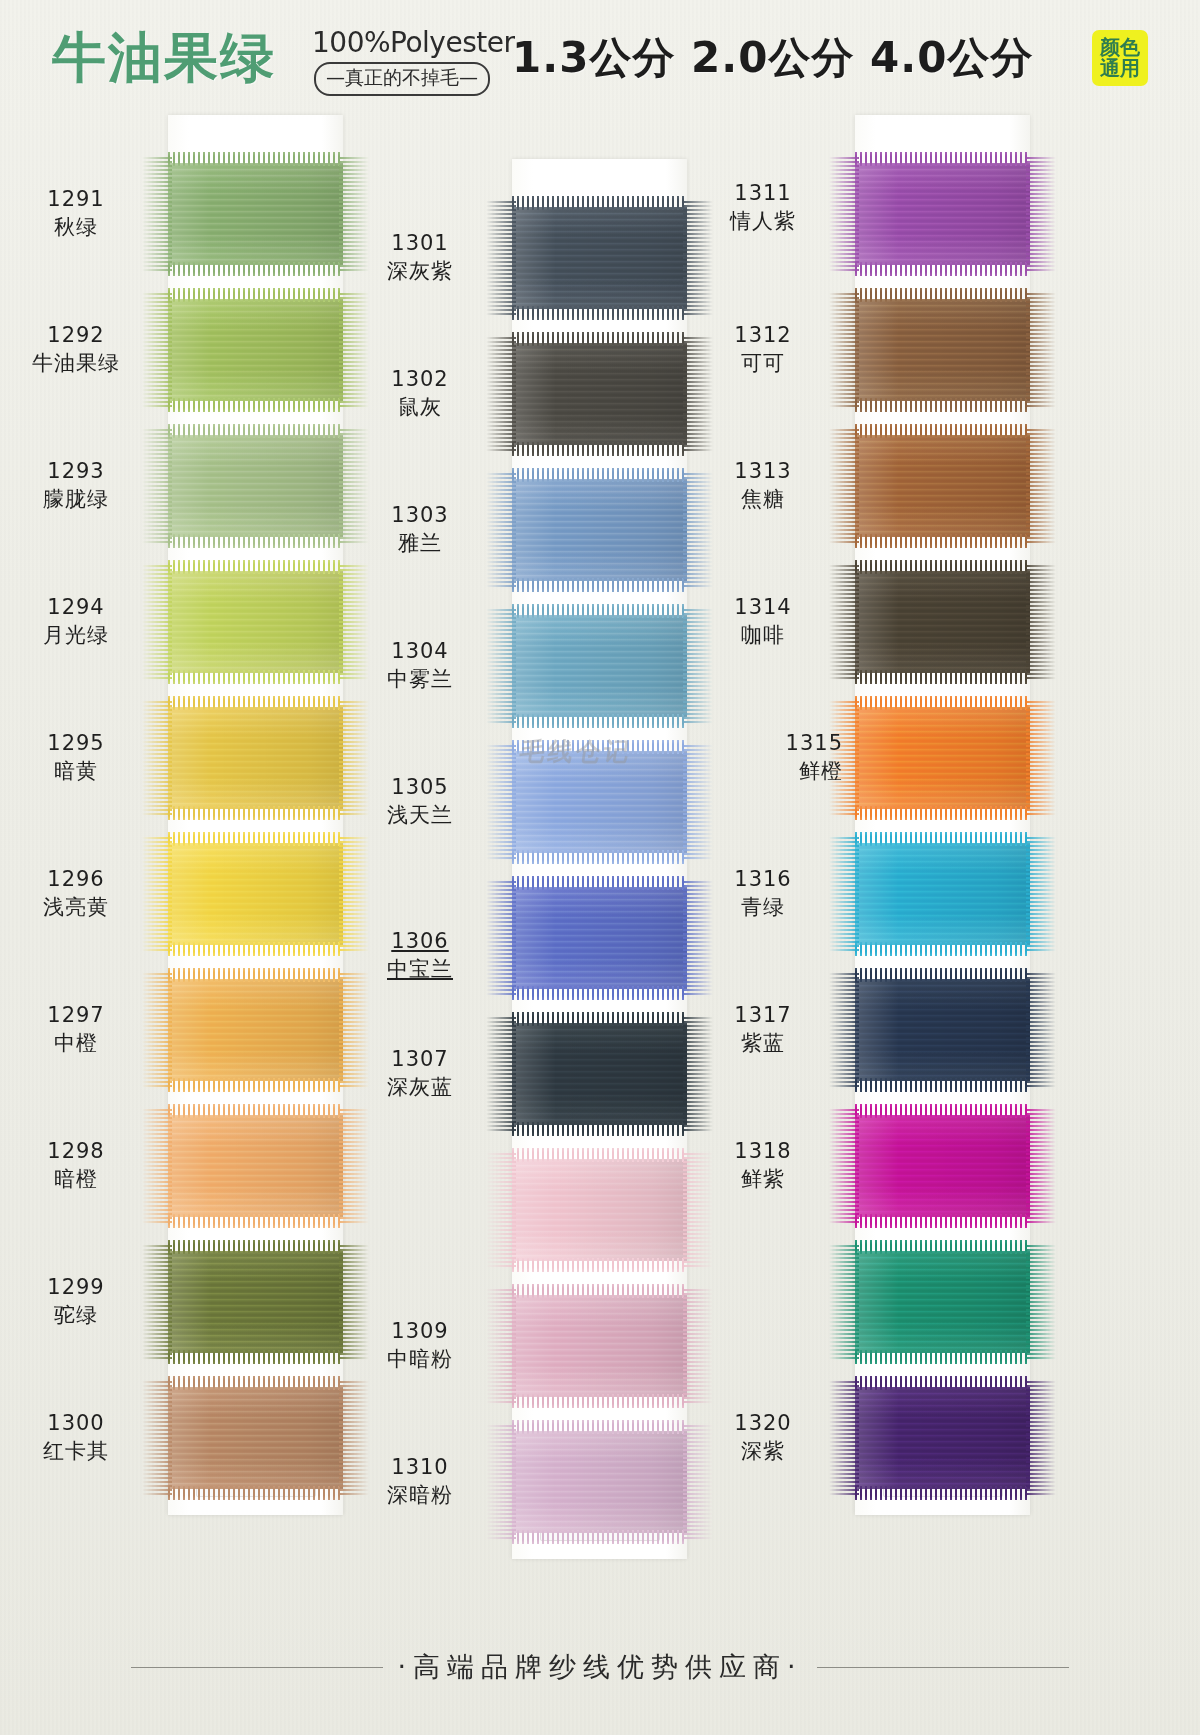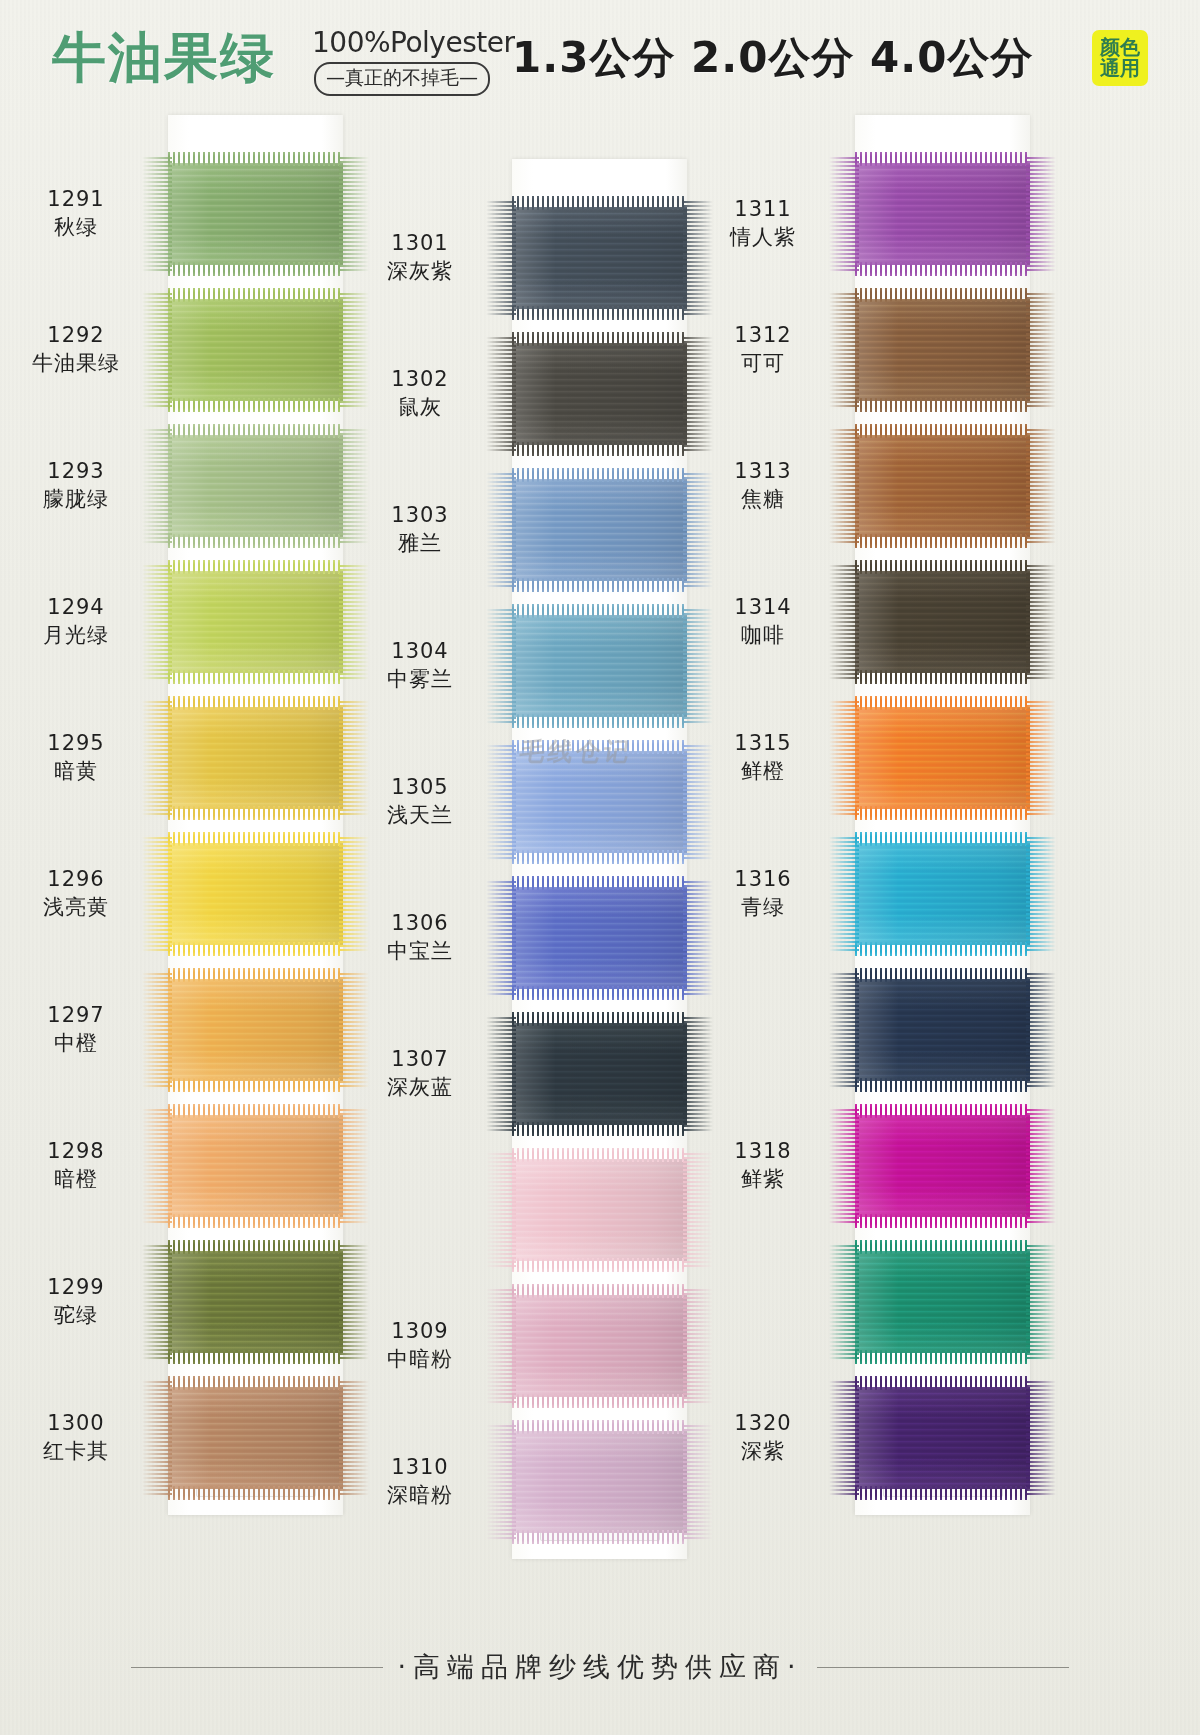--- a/index.html
+++ b/index.html
@@ -498,21 +498,21 @@
         <div class="tuft t" style="background:linear-gradient(180deg,#7381d0 0%,#5f71c7 30%,#5f71c7 70%,#7381d0 100%)"></div>
         <div class="tuft b" style="background:linear-gradient(180deg,#7381d0 0%,#5f71c7 30%,#5f71c7 70%,#7381d0 100%)"></div>
         <div class="edge l">
           <div class="g" style="background:#5f71c7"></div>
         </div>
         <div class="edge r">
           <div class="g" style="background:#5f71c7"></div>
         </div>
       </div>
     </div>
-    <div class="label" style="top: 750px;">
+    <div class="label" style="top: 768px; text-decoration: underline;">
       <div class="code">1306</div>
       <div class="name">中宝兰</div>
     </div>
     <div class="swatch" style="top: 864px;">
       <div class="fur">
         <div class="core" style="background:linear-gradient(180deg,#3e4950 0%,#2f3a42 30%,#2f3a42 70%,#3e4950 100%)"></div>
         <div class="fibers"></div>
         <div class="sheen"></div>
         <div class="tuft t" style="background:linear-gradient(180deg,#3e4950 0%,#2f3a42 30%,#2f3a42 70%,#3e4950 100%)"></div>
         <div class="tuft b" style="background:linear-gradient(180deg,#3e4950 0%,#2f3a42 30%,#2f3a42 70%,#3e4950 100%)"></div>
@@ -593,21 +593,21 @@
         <div class="tuft t" style="background:linear-gradient(180deg,#a862b7 0%,#9a4eab 30%,#9a4eab 70%,#a862b7 100%)"></div>
         <div class="tuft b" style="background:linear-gradient(180deg,#a862b7 0%,#9a4eab 30%,#9a4eab 70%,#a862b7 100%)"></div>
         <div class="edge l">
           <div class="g" style="background:#9a4eab"></div>
         </div>
         <div class="edge r">
           <div class="g" style="background:#9a4eab"></div>
         </div>
       </div>
     </div>
-    <div class="label" style="top: 80px;">
+    <div class="label" style="top: 64px;">
       <div class="code">1311</div>
       <div class="name">情人紫</div>
     </div>
     <div class="swatch" style="top: 184px;">
       <div class="fur">
         <div class="core" style="background:linear-gradient(180deg,#97714f 0%,#8a6140 30%,#8a6140 70%,#97714f 100%)"></div>
         <div class="fibers"></div>
         <div class="sheen"></div>
         <div class="tuft t" style="background:linear-gradient(180deg,#97714f 0%,#8a6140 30%,#8a6140 70%,#97714f 100%)"></div>
         <div class="tuft b" style="background:linear-gradient(180deg,#97714f 0%,#8a6140 30%,#8a6140 70%,#97714f 100%)"></div>
@@ -669,21 +669,21 @@
         <div class="tuft t" style="background:linear-gradient(180deg,#f59347 0%,#f2812c 30%,#f2812c 70%,#f59347 100%)"></div>
         <div class="tuft b" style="background:linear-gradient(180deg,#f59347 0%,#f2812c 30%,#f2812c 70%,#f59347 100%)"></div>
         <div class="edge l">
           <div class="g" style="background:#f2812c"></div>
         </div>
         <div class="edge r">
           <div class="g" style="background:#f2812c"></div>
         </div>
       </div>
     </div>
-    <div class="label" style="top: 614px;">
+    <div class="label" style="top: 614px; text-align: right;">
       <div class="code">1315</div>
       <div class="name">鲜橙</div>
     </div>
     <div class="swatch" style="top: 728px;">
       <div class="fur">
         <div class="core" style="background:linear-gradient(180deg,#46bcd9 0%,#2aaed0 30%,#2aaed0 70%,#46bcd9 100%)"></div>
         <div class="fibers"></div>
         <div class="sheen"></div>
         <div class="tuft t" style="background:linear-gradient(180deg,#46bcd9 0%,#2aaed0 30%,#2aaed0 70%,#46bcd9 100%)"></div>
         <div class="tuft b" style="background:linear-gradient(180deg,#46bcd9 0%,#2aaed0 30%,#2aaed0 70%,#46bcd9 100%)"></div>
@@ -706,20 +706,24 @@
         <div class="sheen"></div>
         <div class="tuft t" style="background:linear-gradient(180deg,#36465e 0%,#283851 30%,#283851 70%,#36465e 100%)"></div>
         <div class="tuft b" style="background:linear-gradient(180deg,#36465e 0%,#283851 30%,#283851 70%,#36465e 100%)"></div>
         <div class="edge l">
           <div class="g" style="background:#283851"></div>
         </div>
         <div class="edge r">
           <div class="g" style="background:#283851"></div>
         </div>
       </div>
+    </div>
+    <div class="label" style="top: 886px;">
+      <div class="code">1317</div>
+      <div class="name">紫蓝</div>
     </div>
     <div class="swatch" style="top: 1000px;">
       <div class="fur">
         <div class="core" style="background:linear-gradient(180deg,#d02da8 0%,#c5139a 30%,#c5139a 70%,#d02da8 100%)"></div>
         <div class="fibers"></div>
         <div class="sheen"></div>
         <div class="tuft t" style="background:linear-gradient(180deg,#d02da8 0%,#c5139a 30%,#c5139a 70%,#d02da8 100%)"></div>
         <div class="tuft b" style="background:linear-gradient(180deg,#d02da8 0%,#c5139a 30%,#c5139a 70%,#d02da8 100%)"></div>
         <div class="edge l">
           <div class="g" style="background:#c5139a"></div>

